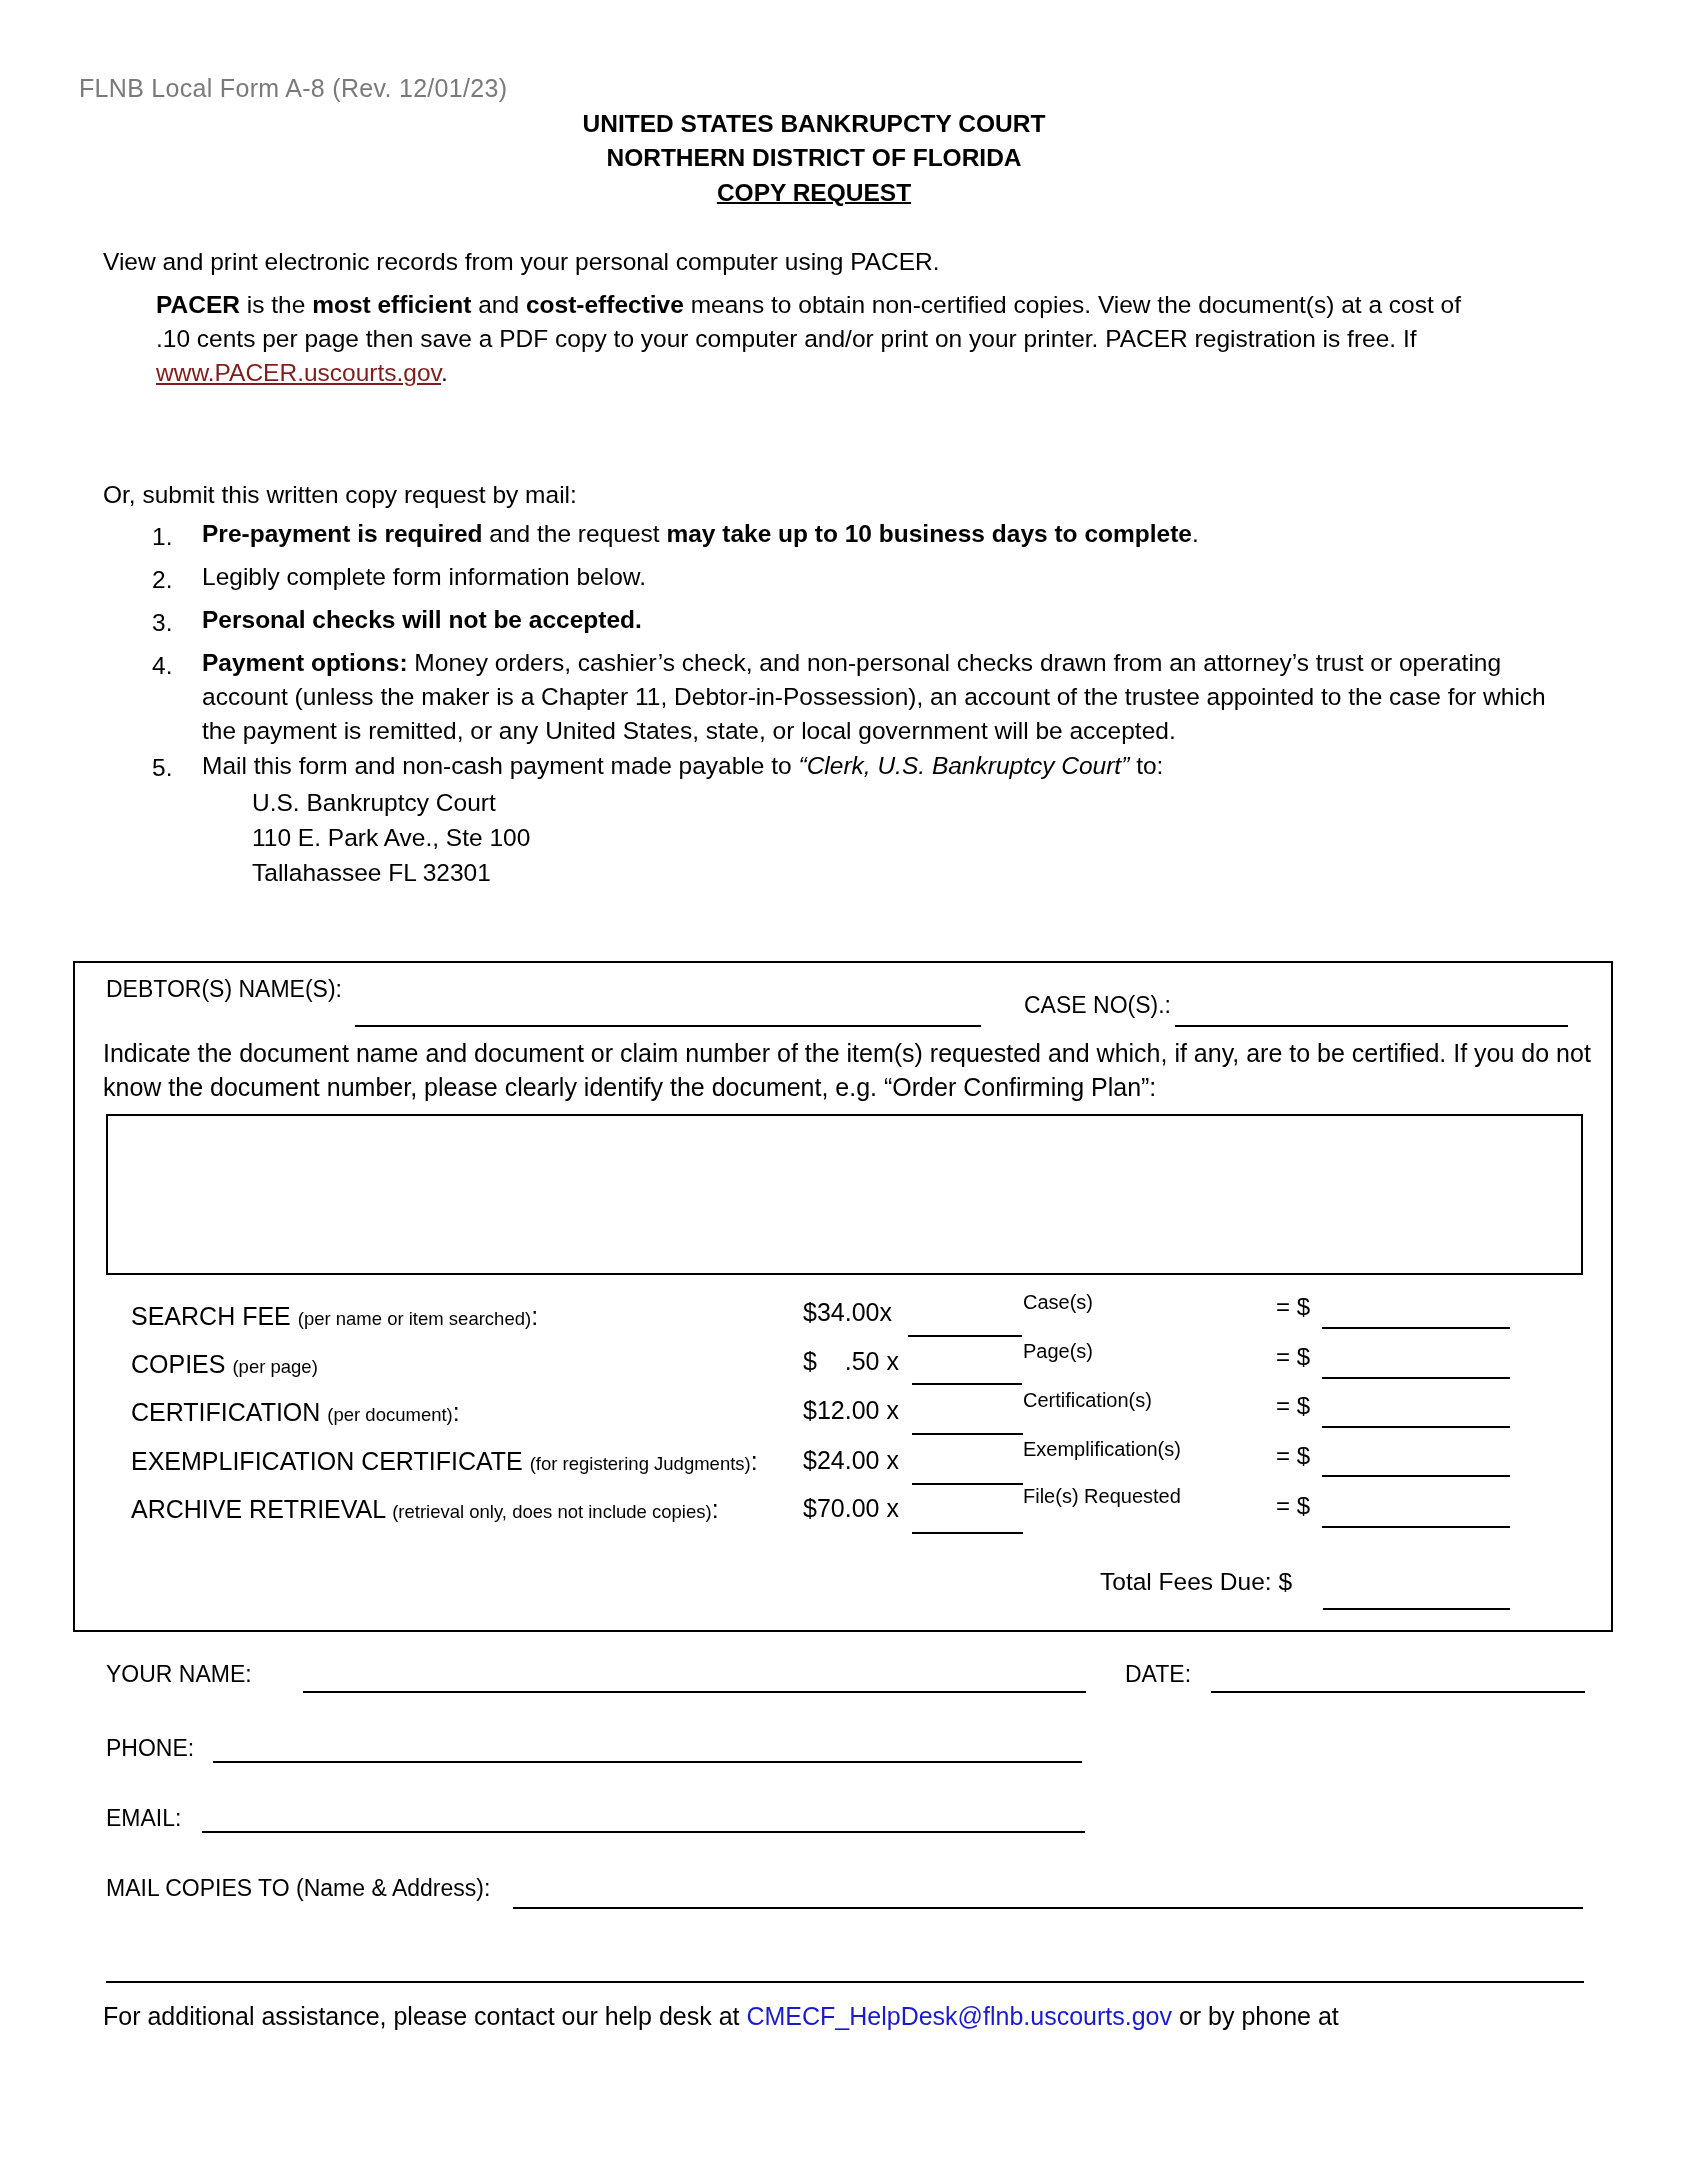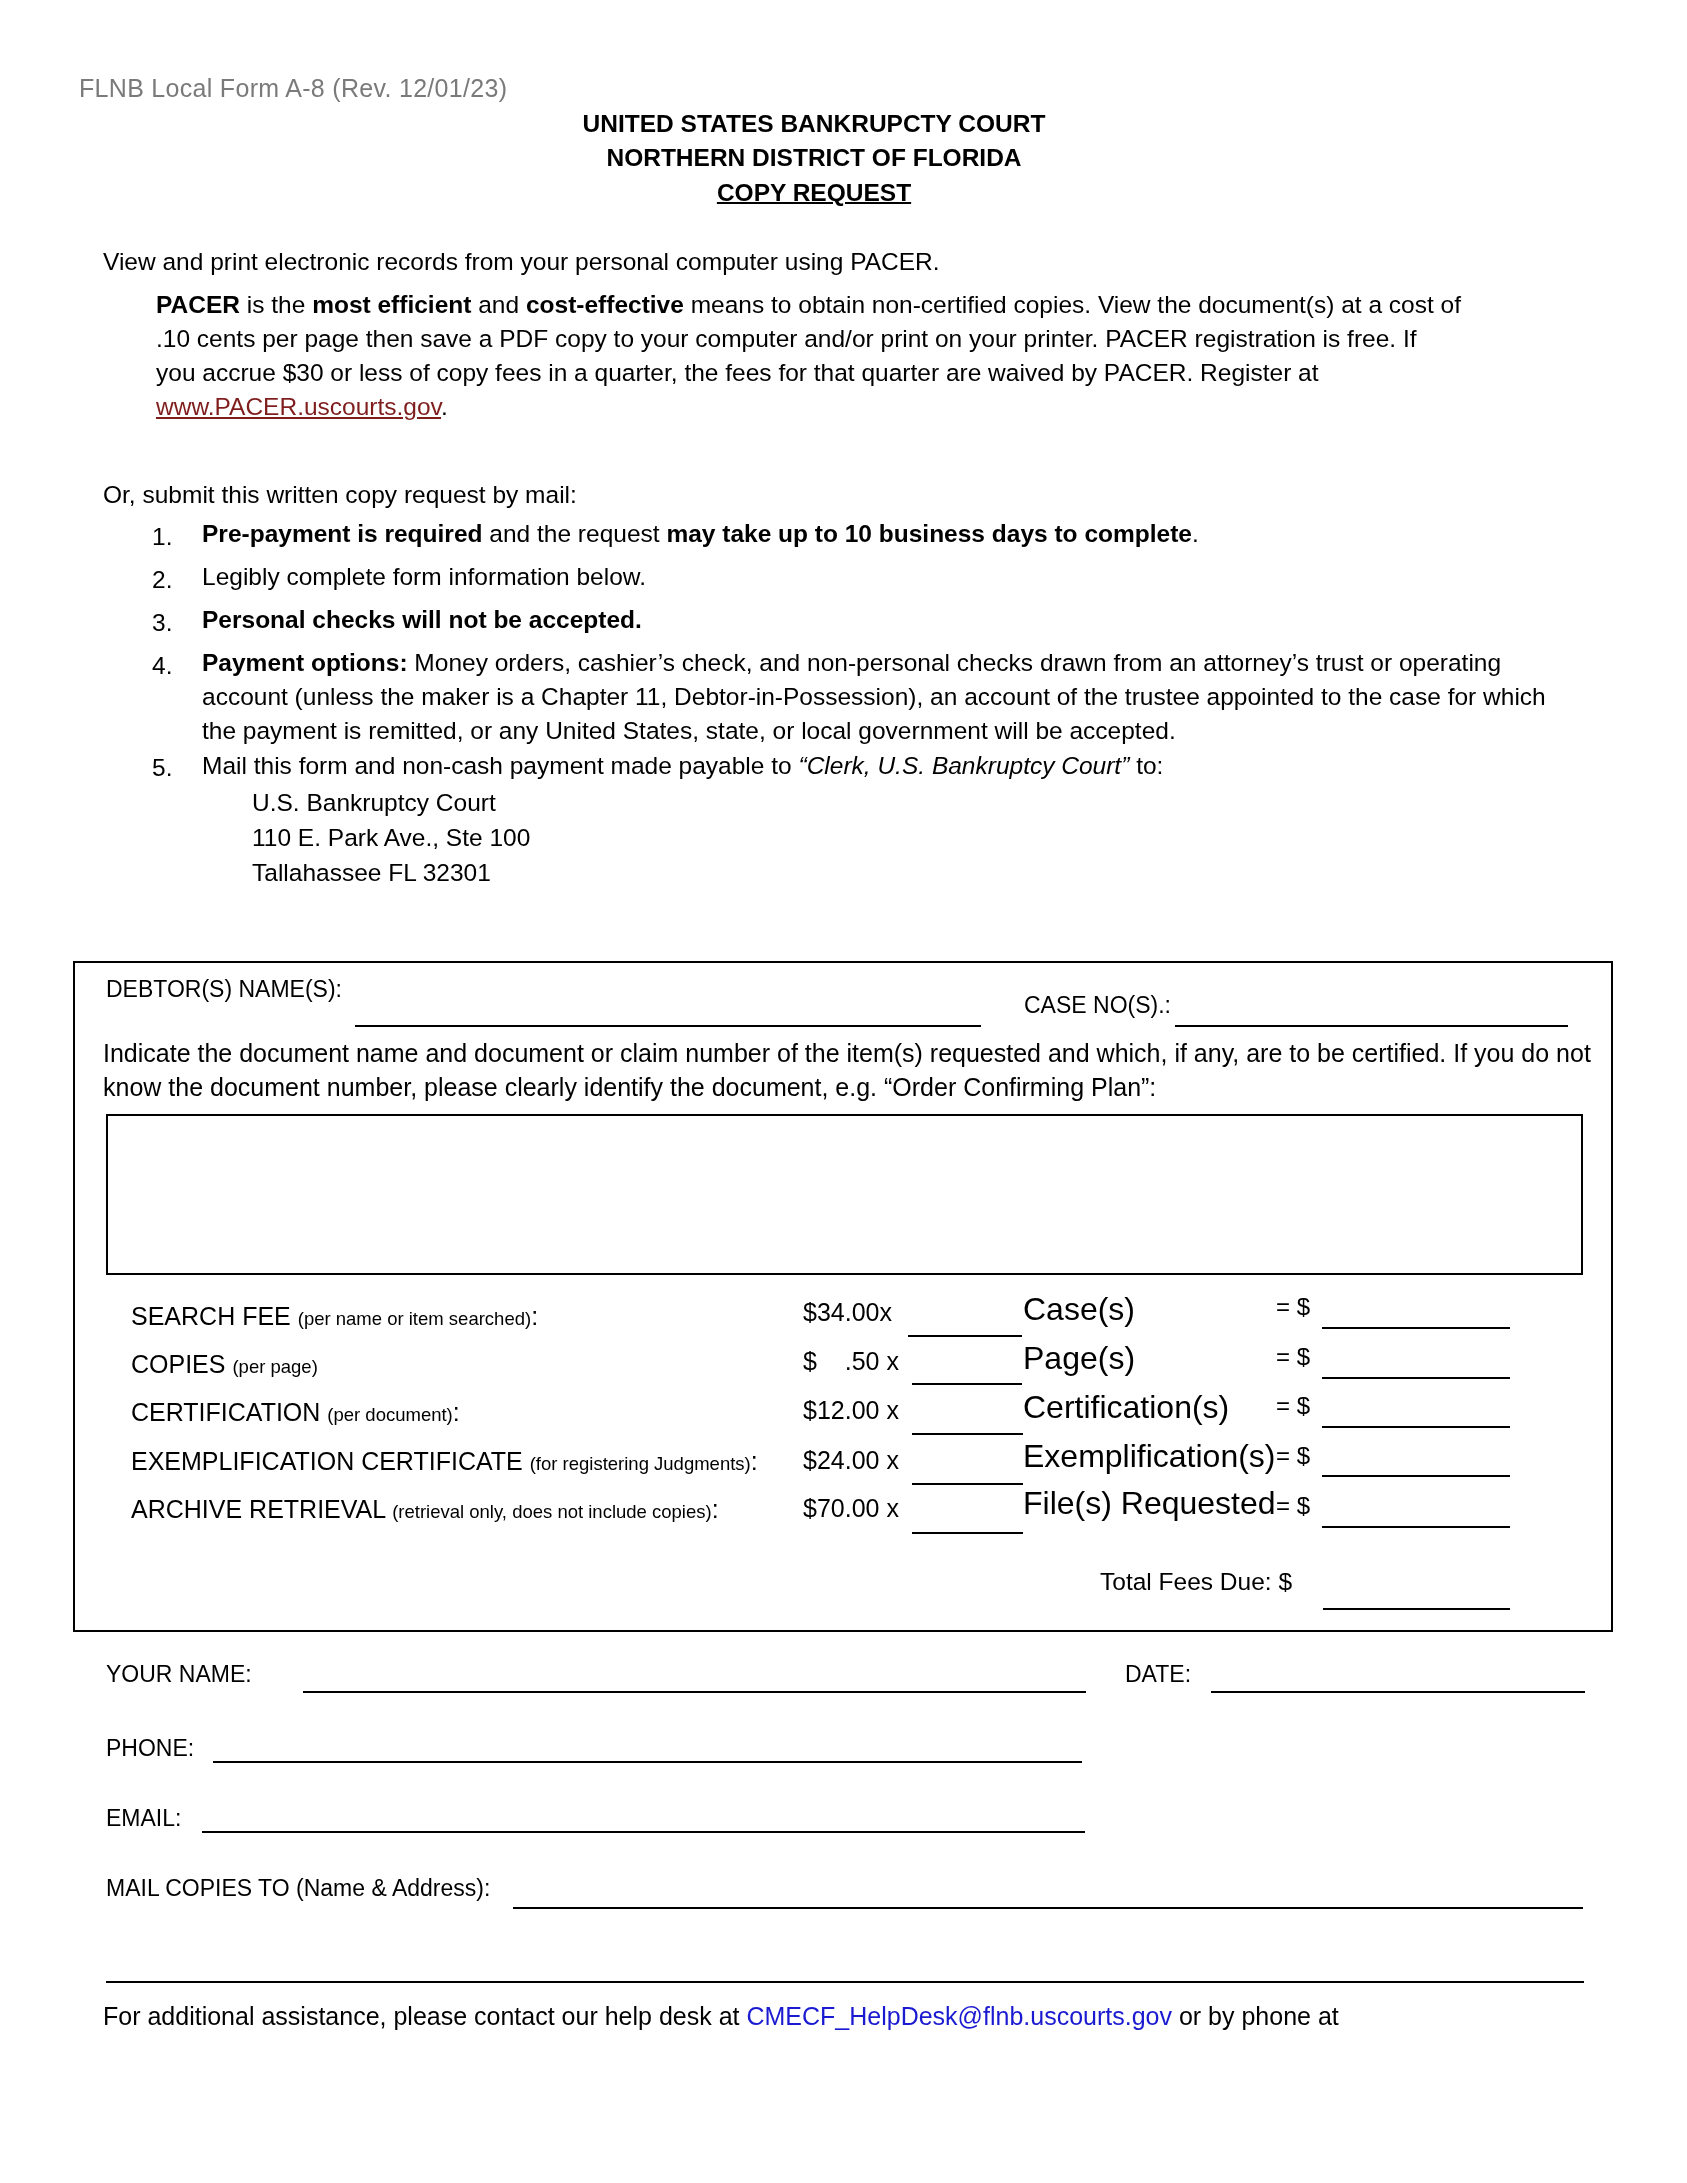--- a/index.html
+++ b/index.html
@@ -27,39 +27,38 @@
 
   .box { left: 73px; top: 961px; width: 1536px; height: 667px; border: 2.6px solid #000; }
   .desc-box { left: 106px; top: 1114px; width: 1473px; height: 157px; border: 2.6px solid #000; border-left-width: 2px; border-right-width: 2px; }
 
   .lbl { font-size: 23px; }
   .uline { position: absolute; height: 0; border-top: 2.6px solid #000; }
 
   .fee-lbl { font-size: 25px; left: 131px; }
   .fee-lbl small { font-size: 18.5px; }
   .fee-amt { font-size: 25px; left: 803px; }
-  .fee-unit { font-size: 32px; left: 1023px; }
+  .fee-unit { font-size: 20px; left: 1023px; }
   .fee-eq { font-size: 24px; left: 1276px; }
 
   .instr { font-size: 25px; left: 103px; width: 1495px; line-height: 34px; }
   .footer { font-size: 25px; left: 103px; width: 1495px; line-height: 36px; }
 </style>
 </head>
 <body>
 
 <div class="abs form-id">FLNB Local Form A-8 (Rev. 12/01/23)</div>
 <div class="abs hdr hdr1">UNITED STATES BANKRUPCTY COURT</div>
 <div class="abs hdr hdr2">NORTHERN DISTRICT OF FLORIDA</div>
 <div class="abs hdr hdr3">COPY REQUEST</div>
 
 <div class="abs lead" style="top:248px;">View and print electronic records from your personal computer using PACER.</div>
 <div class="abs para" style="left:156px; top:288px; width:1456px;">
   <div><b>PACER</b><span> is the </span><b>most efficient</b><span> and </span><b>cost-effective</b><span> means to obtain non-certified copies. View the document(s) at a cost of</span></div>
   <div>.10 cents per page then save a PDF copy to your computer and/or print on your printer.  PACER registration is free.  If</div>
-  <div>you accrue $30 or less of copy fees in a quarter, the fees for that quarter are waived by PACER.  Register at</div>
   <div><a class="link">www.PACER.uscourts.gov</a><span>.</span></div>
 </div>
 
 <div class="abs lead" style="top:481px;">Or, submit this written copy request by mail:</div>
 
 <div>
   <div>
     <span class="li-num" style="top:523px;">1.</span>
     <span class="li-txt" style="top:517px;"><b>Pre-payment is required</b><span> and the request </span><b>may take up to 10 business days to complete</b><span>.</span></span>
   </div>

